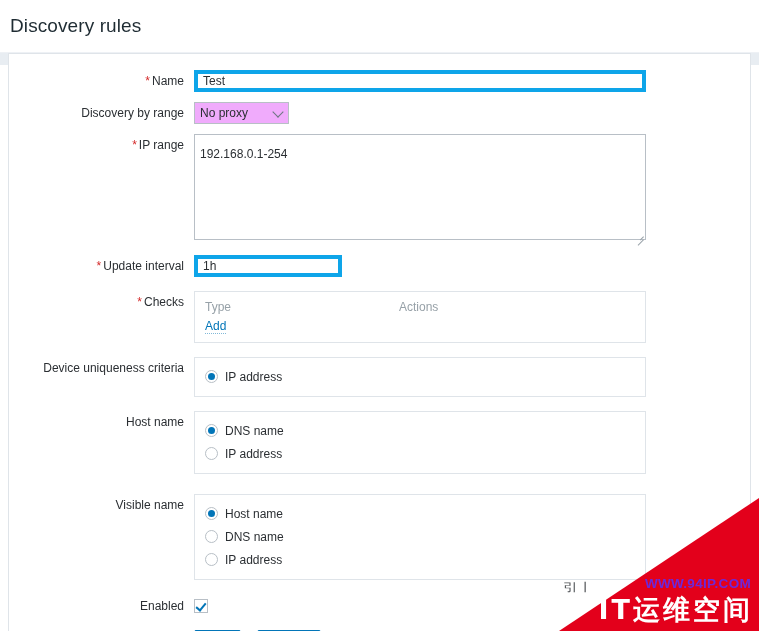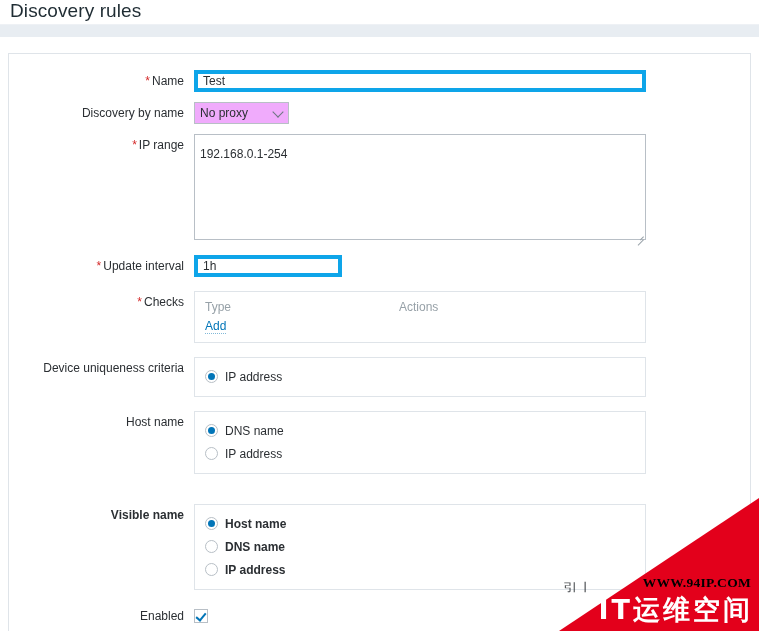--- a/index.html
+++ b/index.html
@@ -12,23 +12,24 @@
     height: 631px;
     font-family: "Liberation Sans", sans-serif;
     font-size: 12px;
     color: #2b2f33;
     position: relative;
     overflow: hidden;
   }
 
   
   .page-header {
-    height: 24px;
+    height: 52px;
     background: #ffffff;
     display: flex;
+    align-items: center;
     padding-left: 10px;
     box-sizing: border-box;
   }
   .page-title {
     font-size: 19px;
     font-weight: normal;
     color: #1f2c33;
     letter-spacing: .1px;
   }
 
@@ -277,22 +278,22 @@
     top: 0;
     width: 200px;
     height: 133px;
     background: #e3001b;
     clip-path: polygon(100% 0, 100% 100%, 0 100%);
   }
   .wm-url {
     position: absolute;
     right: 8px;
     bottom: 40px;
-    color: #000000;
-    font-family: Liberation Serif, serif;
+    color: #6d28d9;
+    font-family: Liberation Sans, sans-serif;
     font-weight: bold;
     font-size: 13.5px;
     letter-spacing: .3px;
     white-space: nowrap;
   }
   .wm-cn {
     position: absolute;
     right: 6px;
     bottom: 6px;
     color: #ffffff;
@@ -326,21 +327,21 @@
 <div class="form-panel">
 
   <div class="form-row">
     <div class="form-label"><span class="req">*</span><span>Name</span></div>
     <div class="form-control">
       <input class="text-input w-name" type="text" value="Test" style="">
     </div>
   </div>
 
   <div class="form-row">
-    <div class="form-label">Discovery by name</div>
+    <div class="form-label">Discovery by range</div>
     <div class="form-control">
       <div class="select-input">
         <span>No proxy</span>
         <span class="select-arrow"></span>
       </div>
     </div>
   </div>
 
   <div class="form-row">
     <div class="form-label"><span class="req">*</span><span>IP range</span></div>
@@ -396,21 +397,21 @@
           <span class="radio-label">DNS name</span>
         </div>
         <div class="radio-line">
           <span class="radio"></span>
           <span class="radio-label">IP address</span>
         </div>
       </div>
     </div>
   </div>
 
-  <div class="form-row" style="margin-top:30px;font-weight:bold;">
+  <div class="form-row" style="margin-top:20px;">
     <div class="form-label">Visible name</div>
     <div class="form-control">
       <div class="group-box">
         <div class="radio-line">
           <span class="radio checked"></span>
           <span class="radio-label">Host name</span>
         </div>
         <div class="radio-line">
           <span class="radio"></span>
           <span class="radio-label">DNS name</span>

